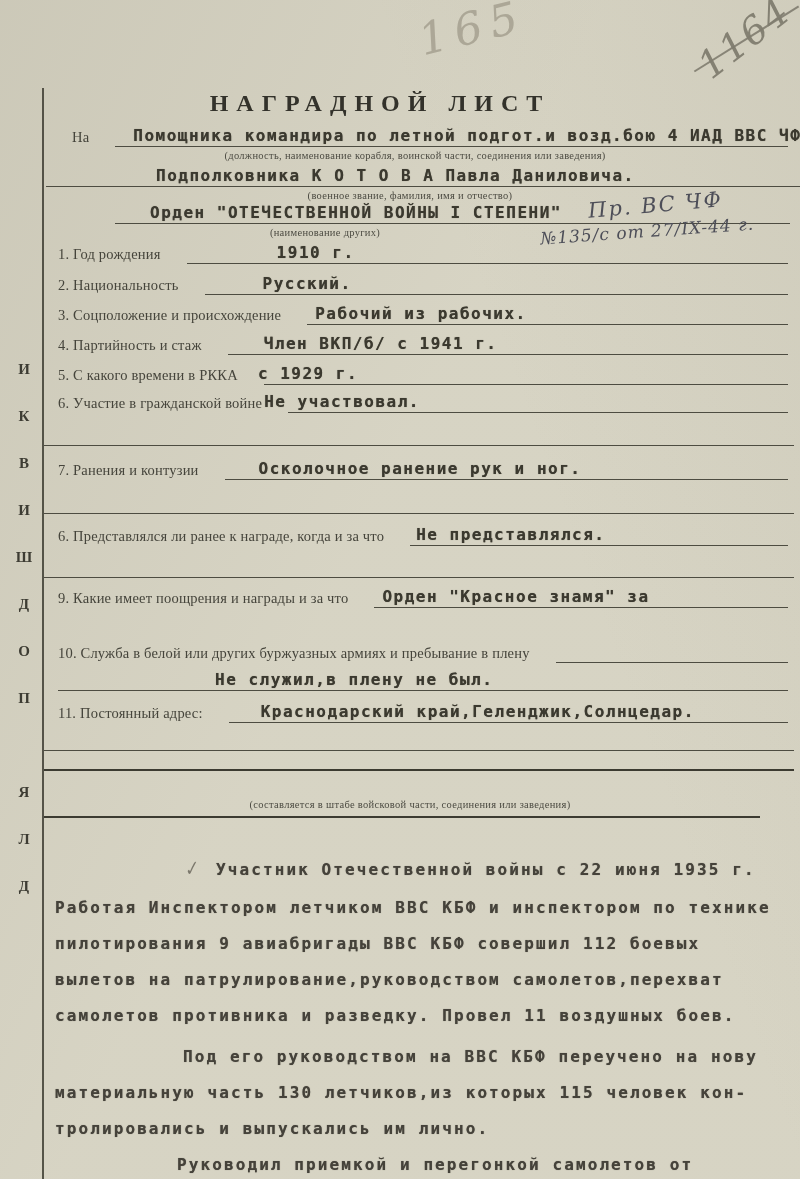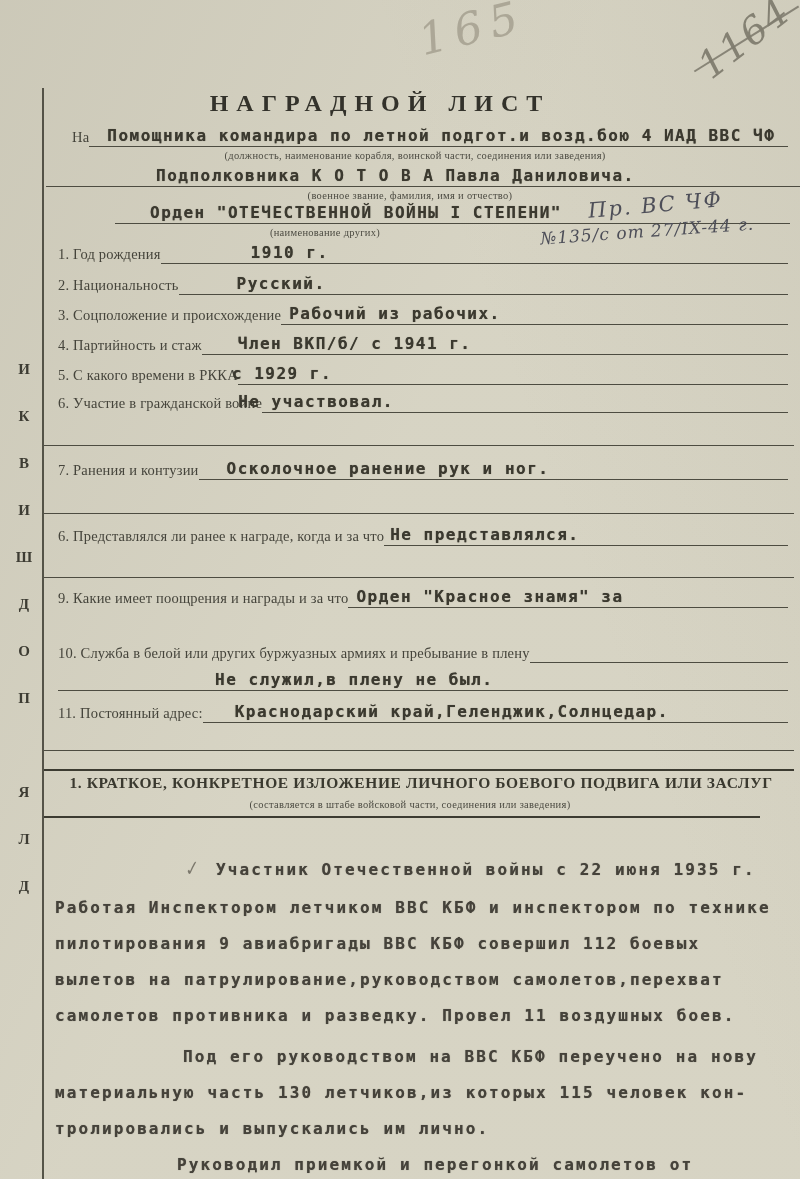--- a/index.html
+++ b/index.html
@@ -20,21 +20,21 @@
   }
   .pencil{position:absolute; font-family:"DejaVu Serif", serif; font-style:italic;}
   .pencil-faint{left:418px; top:2px; font-size:44px; color:rgba(165,160,143,0.85); transform:rotate(-14deg); letter-spacing:8px;}
   .pencil-crossed{left:692px; top:16px; font-size:38px; color:rgba(128,124,111,0.95); transform:rotate(-38deg); letter-spacing:2px;}
   .pencil-crossed::after{content:""; position:absolute; left:-8px; right:-10px; top:52%; height:2px; background:rgba(128,124,111,0.9); transform:rotate(6deg);}
   .pencil-tick{left:183px; top:858px; font-size:18px; color:rgba(100,96,86,0.8); transform:rotate(-18deg);}
   .title{
     position:absolute; left:0; right:40px; top:86px; margin:4px; text-align:center;
     font-size:24px; font-weight:bold; letter-spacing:8px; color:#33322b;
   }
-  .frow{position:absolute; left:58px; right:12px; height:24px; display:flex; align-items:flex-end;}
+  .frow{position:absolute; left:58px; right:12px; height:24px; display:flex; align-items:flex-end;gap:26px;}
   .plabel{font-size:14.5px; color:#45443b; white-space:nowrap; letter-spacing:0.2px; padding-bottom:1px;}
   .fill{flex:1; border-bottom:1.6px solid #4d4c41; position:relative; height:100%;}
   .typed{
     font-family:"DejaVu Sans Mono", monospace; font-weight:700;
     font-size:16px; letter-spacing:1.5px; color:#3b392f; white-space:nowrap;
     text-shadow:0 0 0.7px rgba(59,57,47,0.75);
   }
   .ans{position:absolute; bottom:1px;}
   .caption{position:absolute; font-size:10.5px; color:#4c4b42; text-align:center; letter-spacing:0.3px;}
   .hr{position:absolute; left:44px; right:6px; height:0; border-top:1.4px solid #4d4c41;}
@@ -138,21 +138,21 @@
     <span class="fill">
         <span class="typed ans" style="left:-24px;">Не участвовал.</span>
       </span>
   </div>
 
   <div class="hr" style="top:445px;"></div>
 
   <div class="frow" style="top:456px;">
     <span class="plabel">7. Ранения и контузии</span>
     <span class="fill">
-        <span class="typed ans" style="left:28px;margin-top:12px;">Осколочное ранение рук и ног.</span>
+        <span class="typed ans" style="left:34px;margin-top:12px;">Осколочное ранение рук и ног.</span>
       </span>
   </div>
 
   <div class="hr" style="top:513px;"></div>
 
   <div class="frow" style="top:522px;">
     <span class="plabel">6. Представлялся ли ранее к награде, когда и за что</span>
     <span class="fill">
         <span class="typed ans" style="left:6px;">Не представлялся.</span>
       </span>
@@ -180,21 +180,20 @@
   <div class="frow" style="top:699px;">
     <span class="plabel">11. Постоянный адрес:</span>
     <span class="fill">
         <span class="typed ans" style="left:32px;">Краснодарский край,Геленджик,Солнцедар.</span>
       </span>
   </div>
 
   <div class="hr" style="top:750px;"></div>
   <div class="hr-bold" style="top:769px;"></div>
 
-  <div class="sec-head">1. КРАТКОЕ, КОНКРЕТНОЕ ИЗЛОЖЕНИЕ ЛИЧНОГО БОЕВОГО ПОДВИГА ИЛИ ЗАСЛУГ</div>
   <div class="caption" style="left:60px; right:40px; top:799px;">(составляется в штабе войсковой части, соединения или заведения)</div>
 
   <div class="hr-bold" style="top:816px; right:40px;"></div>
 
   <div class="bodyline" style="left:216px; top:860px;">Участник Отечественной войны с 22 июня 1935 г.</div>
   <div class="bodyline" style="left:55px;  top:898px;">Работая Инспектором летчиком ВВС КБФ и инспектором по технике</div>
   <div class="bodyline" style="left:55px;  top:934px;">пилотирования 9 авиабригады ВВС КБФ совершил 112 боевых</div>
   <div class="bodyline" style="left:55px;  top:970px;">вылетов на патрулирование,руководством самолетов,перехват</div>
   <div class="bodyline" style="left:55px;  top:1006px;">самолетов противника и разведку. Провел 11 воздушных боев.</div>
   <div class="bodyline" style="left:183px; top:1047px;">Под его руководством на ВВС КБФ переучено на нову</div>

